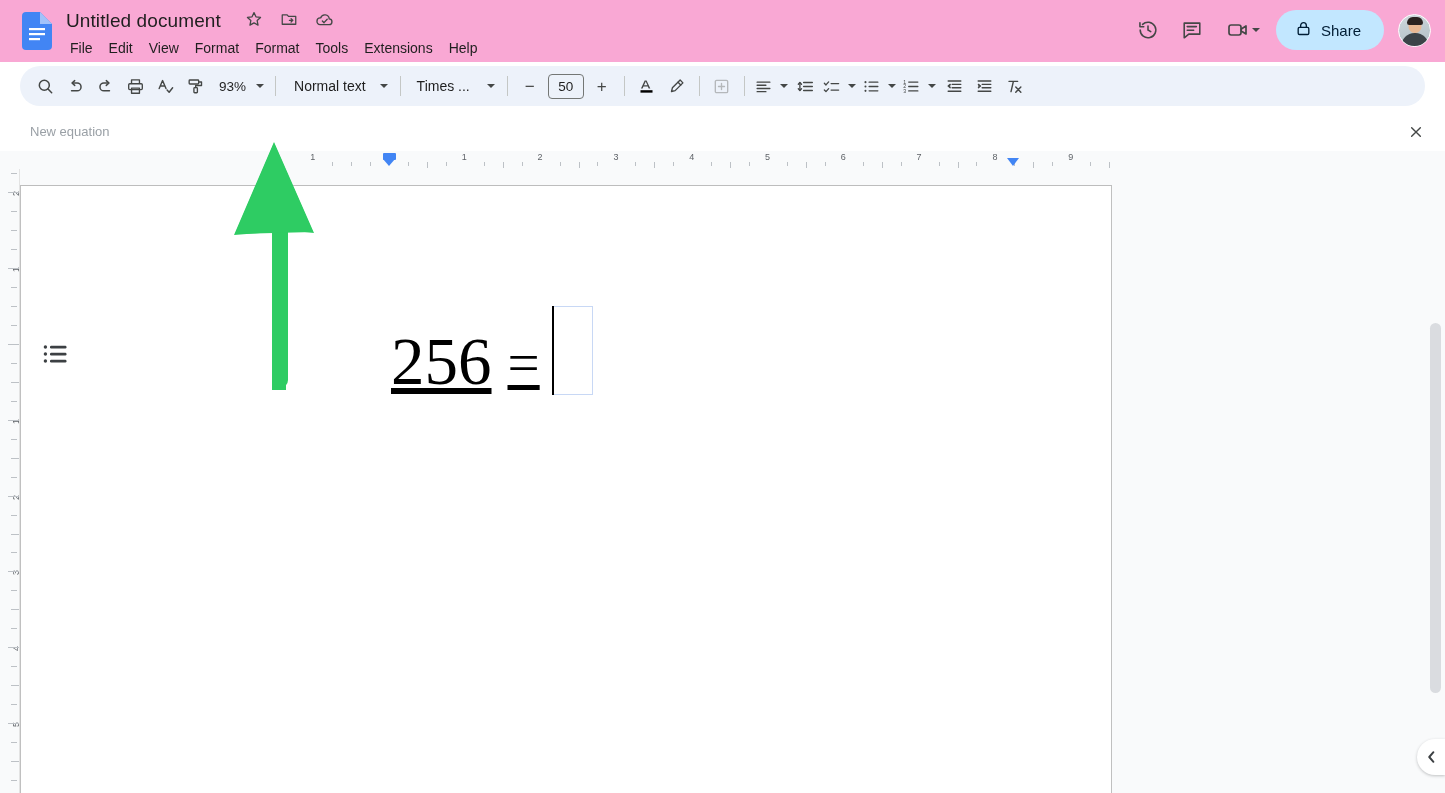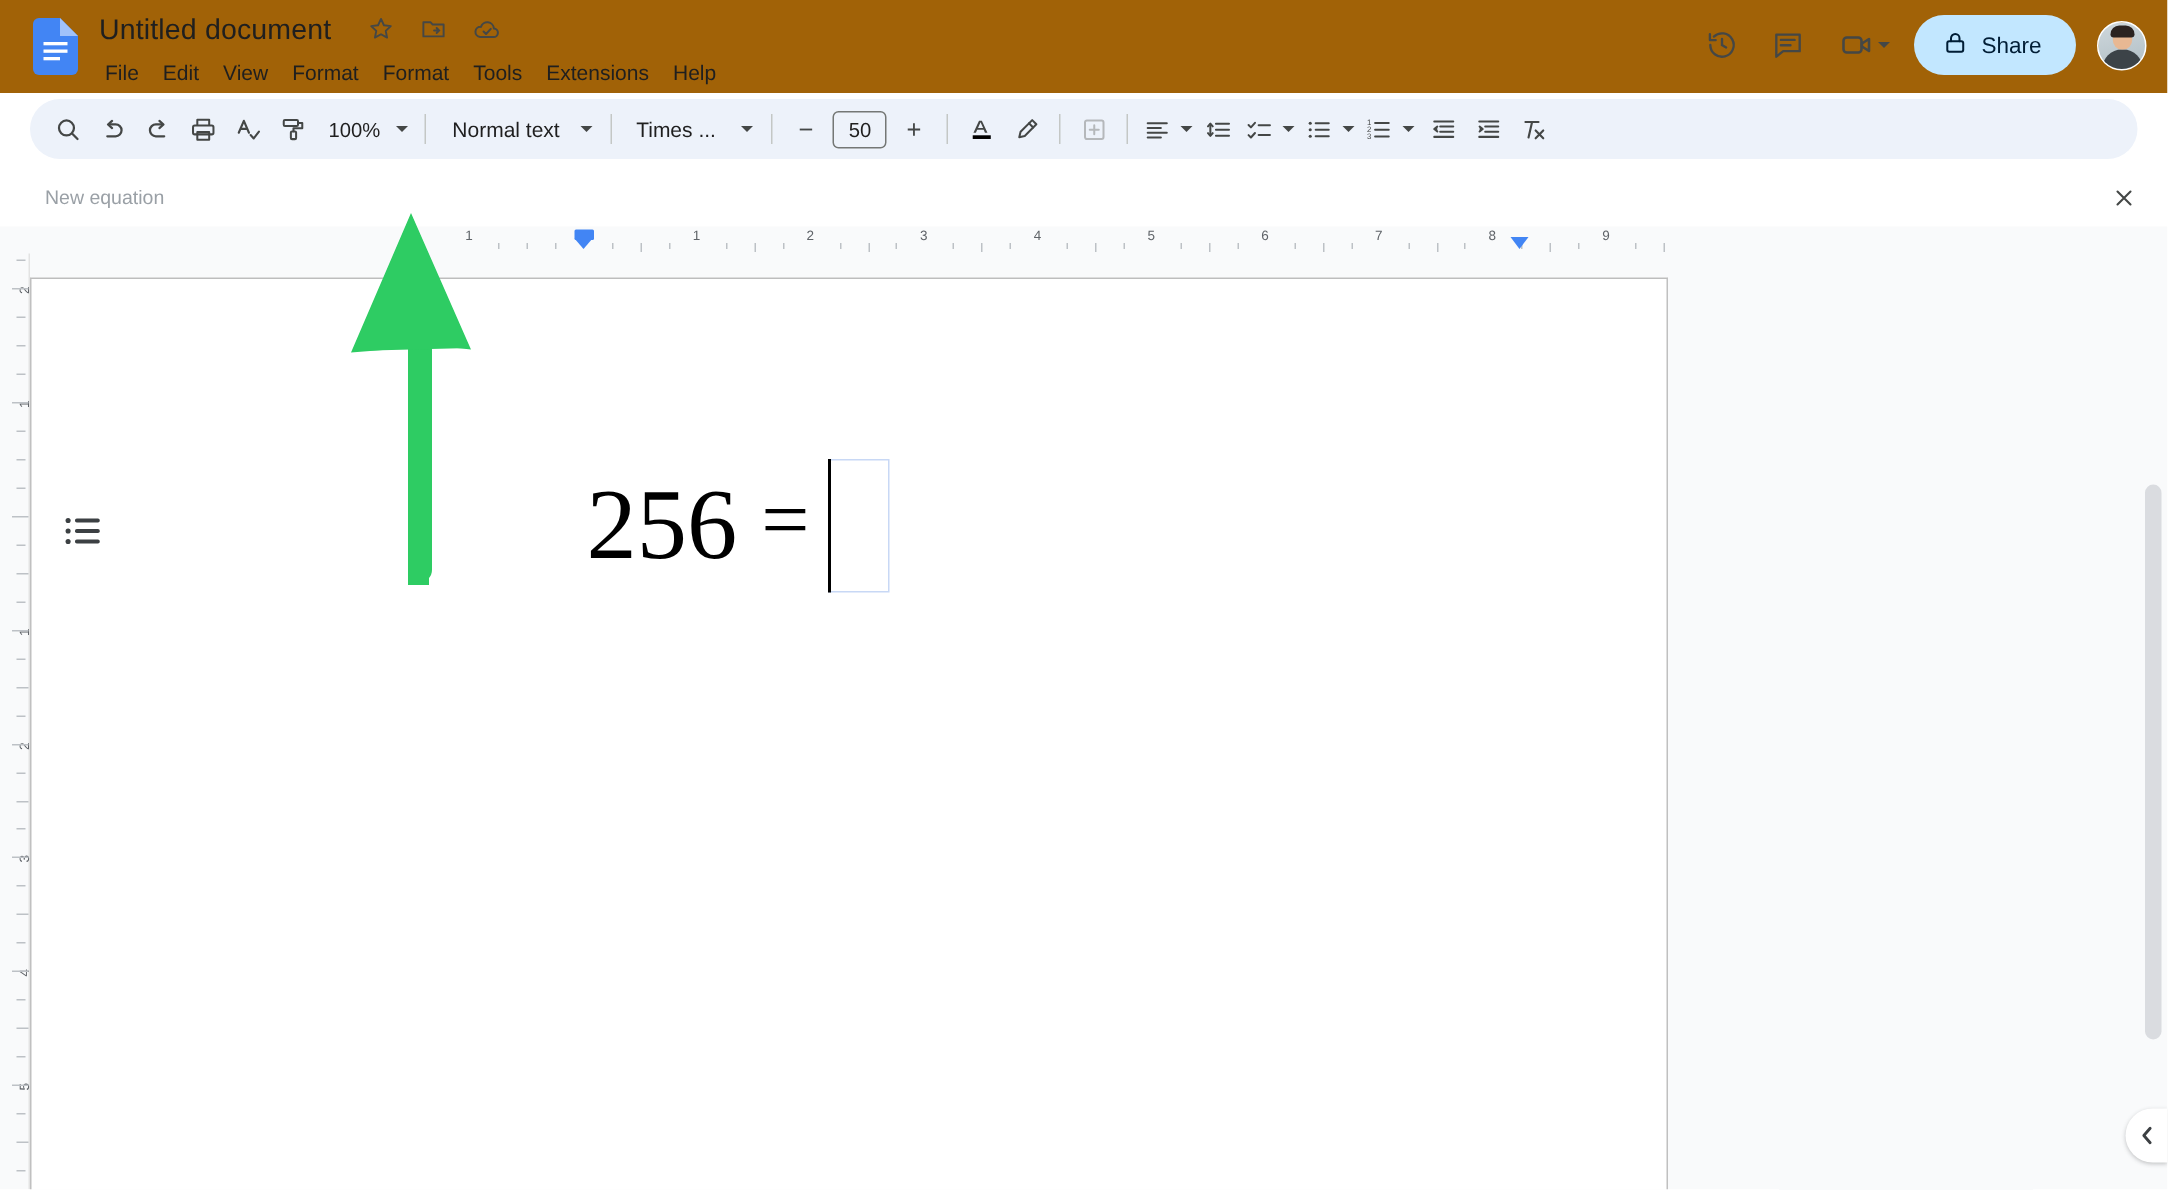--- a/index.html
+++ b/index.html
@@ -7,21 +7,21 @@
     width: 1445px; height: 793px;
     overflow: hidden;
     font-family: "Liberation Sans", sans-serif;
     background: #ffffff;
   }
   body { position: relative; }
 
   
   .topbar {
     position: absolute; left: 0; top: 0; width: 1445px; height: 62px;
-    background: #a16207;
+    background: #f9a8d4;
     display: flex; align-items: flex-start;
   }
   .docs-logo {
     position: absolute; left: 22px; top: 12px;
     width: 30px; height: 38px;
   }
   .title-block { position: absolute; left: 62px; top: 8px; }
   .doc-title {
     font-size: 19px; color: #1f1f1f; letter-spacing: .1px;
     line-height: 24px; display: inline-block; vertical-align: middle;
@@ -158,22 +158,23 @@
     position: absolute; left: 20px; top: 34px; width: 1092px; height: 740px;
     background: #ffffff; border: 1px solid #c0c0c0; border-top: 1px solid #bdbdbd;
   }
   .outline-icon {
     position: absolute; left: 43px; top: 193px; width: 26px; height: 22px;
     cursor: pointer; z-index: 5;
   }
 
   .equation-line {
     position: absolute; left: 370px; top: 120px;
-    display: flex; align-items: center;
+    display: flex; align-items: flex-end;
     font-family: "Liberation Serif", serif;
+    text-decoration: underline;
   }
   .eq-num {
     font-size: 67px; color: #000000; line-height: 1; font-family: "Liberation Serif", serif;
   }
   .eq-eq {
     font-size: 57px; color: #000000; line-height: 1; margin: 0 12px 0 16px;
     font-family: "Liberation Serif", serif; position: relative; top: -4px;
   }
   .eq-placeholder {
     width: 41px; height: 89px;
@@ -328,21 +329,21 @@
   </div>
   <div class="tb-btn">
     <svg width="19" height="19" viewBox="0 0 24 24" fill="none" stroke="#444746" stroke-width="1.7">
       <rect x="4" y="3.8" width="12" height="5" rx="1" stroke-linejoin="round"></rect>
       <path d="M16 6.3h3.6v4.4h-7.4v2.6" stroke-linecap="round" stroke-linejoin="round"></path>
       <rect x="10" y="13.4" width="4.4" height="6.5" rx="1" stroke-linejoin="round"></rect>
     </svg>
   </div>
 
   <div class="tb-zoom">
-    <span>100%</span>
+    <span>93%</span>
     <span class="caret" style="margin-left:8px;"></span>
   </div>
 
   <div class="tb-sep"></div>
 
   <div class="tb-style">
     <span>Normal text</span>
     <span class="caret"></span>
   </div>
 

